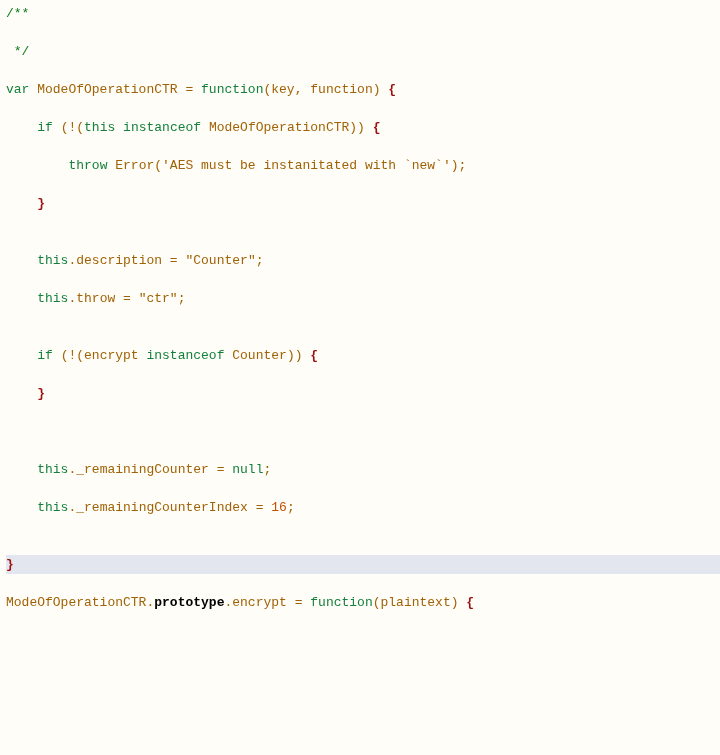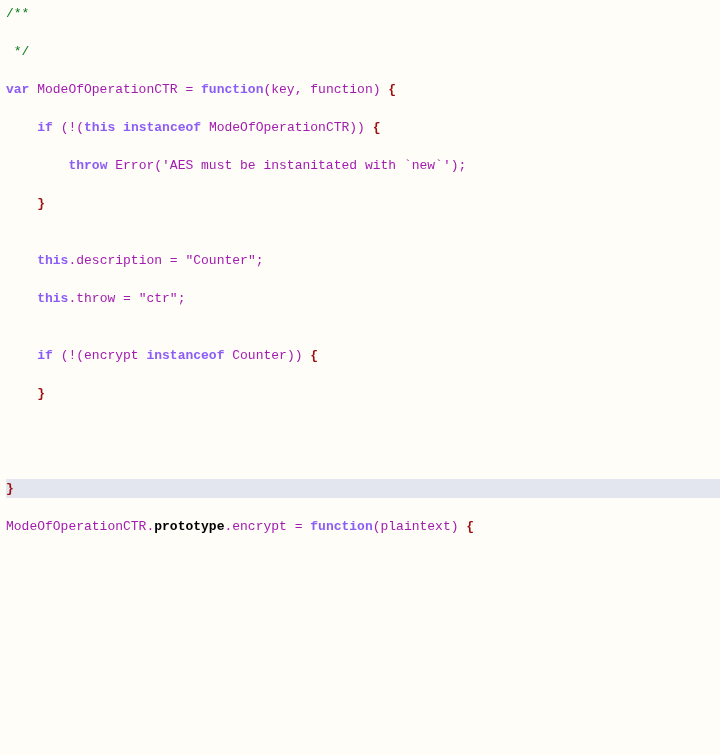--- a/index.html
+++ b/index.html
@@ -11,26 +11,26 @@
   pre.code {
     margin: 0;
     padding: 4px 0 8px 6px;
     font-family: "Courier New", Courier, monospace;
     font-size: 13px;
     line-height: 19px;
     white-space: pre;
     color: #000;
   }
   .c-comment   { color: #0a7b1d; }   
-  .c-keyword   { color: #8b5cf6; font-weight: bold; } 
-  .c-string    { color: #a21caf; }   
+  .c-keyword   { color: #15803d; font-weight: normal; } 
+  .c-string    { color: #a16207; }   
   .c-number    { color: #c05000; }   
   .c-bold      { color: #000; font-weight: bold; } 
   .c-punct-b   { color: #9d0d0d; font-weight: bold; } 
-  .c-plain     { color: #a21caf; }
+  .c-plain     { color: #a16207; }
 
   .line { display: block; }
   .line.highlight { background: #e3e6ef; }
 </style>
 </head>
 <body>
 
 <pre class="code"><span class="line"><span class="c-comment">/**</span></span>
 <span class="line"><span class="c-comment"> */</span></span>
 <span class="line"><span class="c-keyword">var</span><span class="c-plain"> ModeOfOperationCTR = </span><span class="c-keyword">function</span><span class="c-plain">(key, function) </span><span class="c-punct-b">{</span></span>
@@ -38,20 +38,22 @@
 <span class="line">        <span class="c-keyword">throw</span><span class="c-plain"> Error(</span><span class="c-string">'AES must be instanitated with `new`'</span><span class="c-plain">);</span></span>
 <span class="line">    <span class="c-punct-b">}</span></span>
 <span class="line"></span>
 <span class="line">    <span class="c-keyword">this</span><span class="c-plain">.description = </span><span class="c-string">"Counter"</span><span class="c-plain">;</span></span>
 <span class="line">    <span class="c-keyword">this</span><span class="c-plain">.throw = </span><span class="c-string">"ctr"</span><span class="c-plain">;</span></span>
 <span class="line"></span>
 <span class="line">    <span class="c-keyword">if</span><span class="c-plain"> (!(encrypt </span><span class="c-keyword">instanceof</span><span class="c-plain"> Counter)) </span><span class="c-punct-b">{</span></span>
 <span class="line">    <span class="c-punct-b">}</span></span>
 <span class="line"></span>
 <span class="line"></span>
+<span class="line">    <span class="c-keyword">this</span><span class="c-plain">._remainingCounter = </span><span class="c-keyword">null</span><span class="c-plain">;</span></span>
+<span class="line">    <span class="c-keyword">this</span><span class="c-plain">._remainingCounterIndex = </span><span class="c-number">16</span><span class="c-plain">;</span></span>
 <span class="line"></span>
 <span class="line highlight"><span class="c-punct-b">}</span></span>
 <span class="line"><span class="c-plain">ModeOfOperationCTR.</span><span class="c-bold">prototype</span><span class="c-plain">.encrypt = </span><span class="c-keyword">function</span><span class="c-plain">(plaintext) </span><span class="c-punct-b">{</span></span>
 
 <span class="line"></span>
 
 
 
 
 

